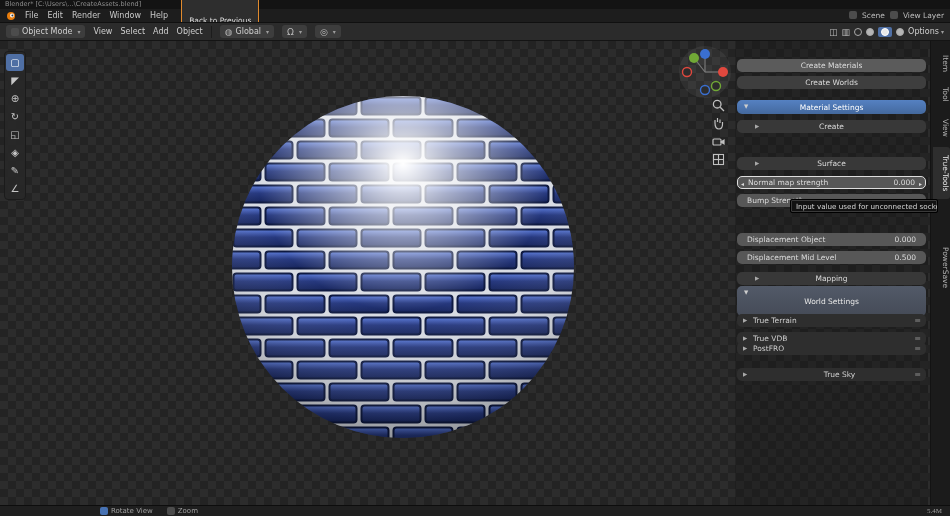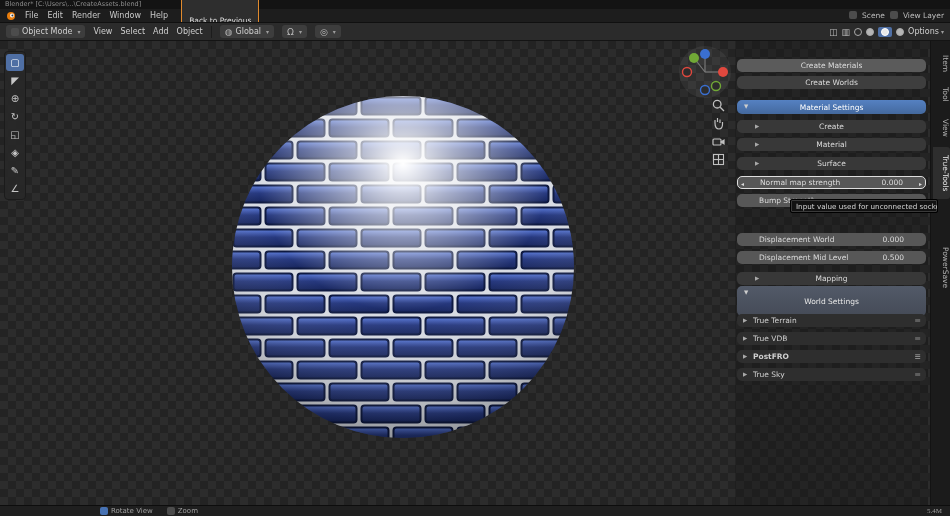--- a/index.html
+++ b/index.html
@@ -65,27 +65,27 @@
   .pbtn1{top:2px;background:#474747;border-radius:0 0 3px 3px;}
   .pbtn2{top:18px;background:#5b5b5b;}
   .pbtn3{top:35px;background:#3e3e3e;}
   .phdr{top:59px;height:14px;background:linear-gradient(#5581c2,#44699e);color:#fff;}
   .whdr{top:245px;height:30px;background:linear-gradient(#525a68,#454b57);color:#e8e8e8;}
   .psec{background:#383838;}
   .sec1{top:79px;} .sec2{top:97px;} .sec3{top:116px;} .secmap{top:231px;}
   .car-down::before{content:"▼";font-size:5.5px;color:#cdcdcd;position:absolute;left:7px;top:0;}
   .car-right::before{content:"▶";font-size:5.5px;color:#a9a9a9;position:absolute;left:18px;top:0;}
   .car-right2::before{content:"▶";font-size:5.5px;color:#a9a9a9;position:absolute;left:6px;top:0;}
-  .pslider{background:#575757;justify-content:space-between;padding:0 22px;}
+  .pslider{background:#575757;justify-content:space-between;padding:0 10px;}
   .sl1{top:135px;border:1px solid #dedede;}
   .sl2{top:153px;} .sl3{top:174px;} .sl4{top:192px;} .sl5{top:210px;}
   .sl-arrow{position:absolute;font-size:6px;color:#d9d9d9;top:0;}
   .sl-arrow.l{left:3px;} .sl-arrow.r{right:3px;}
   .pcol{background:#2e2e2e;justify-content:flex-start;padding-left:16px;color:#cfcfcf;}
-  .col1{top:273px;} .col2{top:291px;} .col3{top:309px;font-weight:bold;} .col4{top:327px;}
+  .col1{top:273px;} .col2{top:291px;} .col3{top:301px;} .col4{top:327px;justify-content:center;}
   .grip{position:absolute;right:5px;top:0;font-size:8px;color:#8a8a8a;}
 
   
   .tooltip{position:absolute;left:790px;top:158px;width:148px;height:14px;background:#121212;
     border:1px solid #000;box-shadow:0 0 0 1px #3a3a3a inset;border-radius:2px;color:#d6d6d6;
     font-size:7.2px;line-height:13px;padding-left:5px;z-index:60;white-space:nowrap;overflow:hidden;}
 
   
   .tabstrip{position:absolute;left:930px;top:0;width:20px;height:464px;background:#1b1b1b;
     border-left:1px solid #131313;}
@@ -239,35 +239,34 @@
           <line x1="6.5" y1="1.5" x2="6.5" y2="11.5"></line>
       </svg>
     </div>
 
     <div class="npanel">
       <div class="prow pbtn2">Create Materials</div>
       <div class="prow pbtn3">Create Worlds</div>
 
       <div class="prow phdr car-down">Material Settings</div>
       <div class="prow psec sec1 car-right">Create</div>
-      <div class="prow psec sec2 car-right">Material</div>
       <div class="prow psec sec3 car-right">Surface</div>
 
       <div class="prow pslider sl1">
         <span class="sl-arrow l">◂</span>
         <span>Normal map strength</span>
         <span>0.000</span>
         <span class="sl-arrow r">▸</span>
       </div>
       <div class="prow pslider sl2">
         <span>Bump Strength</span>
         <span></span>
       </div>
       <div class="prow pslider sl4">
-        <span>Displacement World</span>
+        <span>Displacement Object</span>
         <span>0.000</span>
       </div>
       <div class="prow pslider sl5">
         <span>Displacement Mid Level</span>
         <span>0.500</span>
       </div>
 
       <div class="prow psec secmap car-right">Mapping</div>
       <div class="prow whdr car-down">World Settings</div>
 

